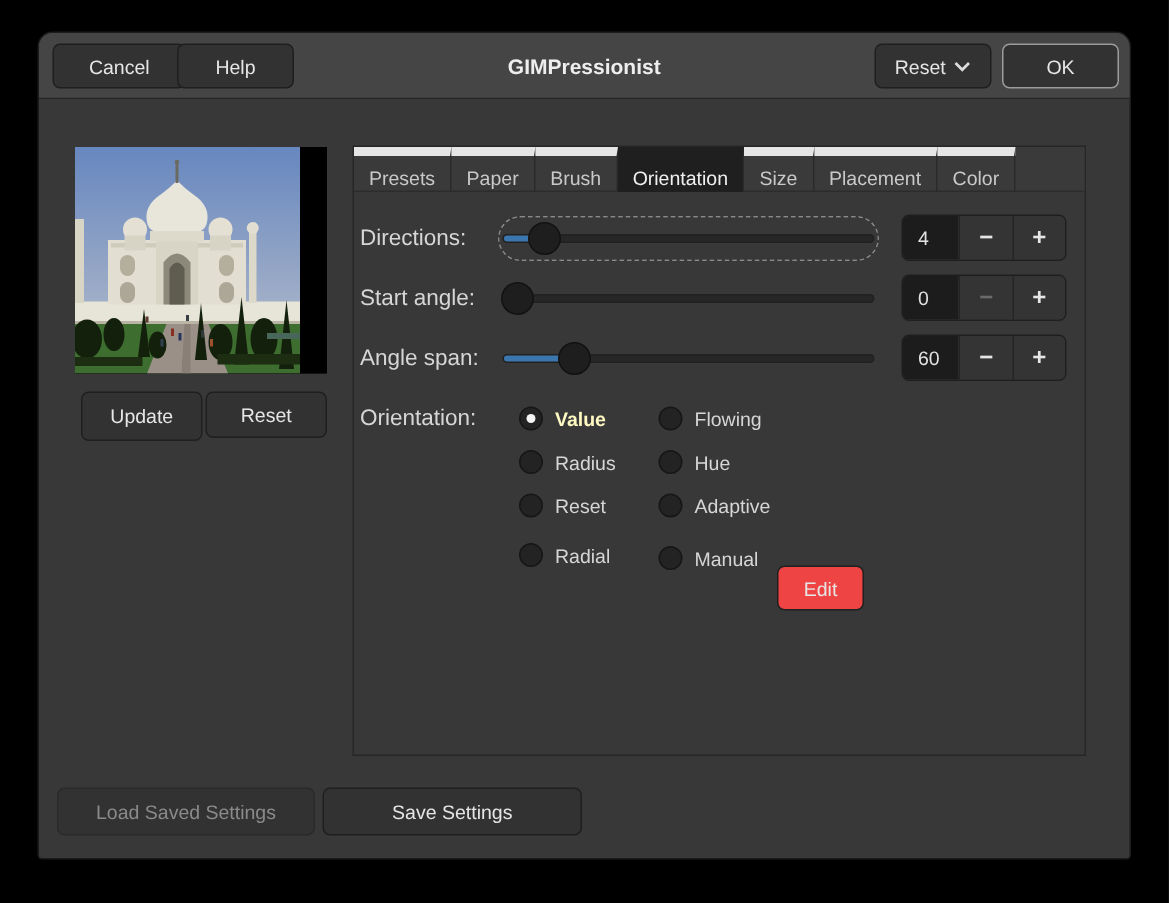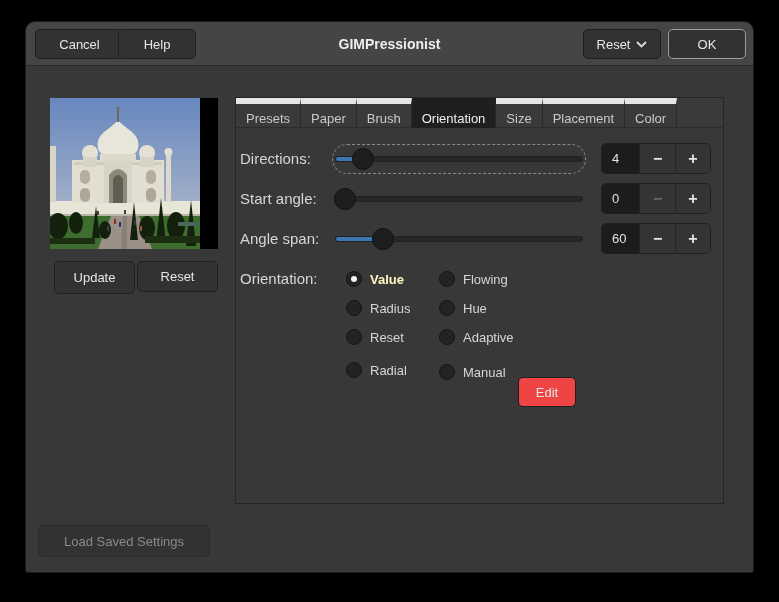--- a/index.html
+++ b/index.html
@@ -243,13 +243,14 @@
         <span class="rlabel">Adaptive</span>
       </div>
     <div class="radio-option" style="left:203px; top:264px">
         <span class="rdot"></span>
         <span class="rlabel">Manual</span>
       </div>
     <div class="btn btn-edit">Edit</div>
   </div>
 
   <div class="btn btn-load disabled">Load Saved Settings</div>
+  <div class="btn btn-save">Save Settings</div>
 </div>
 
 </body></html>

